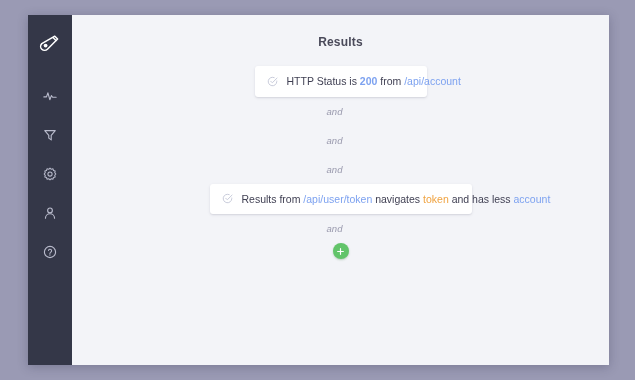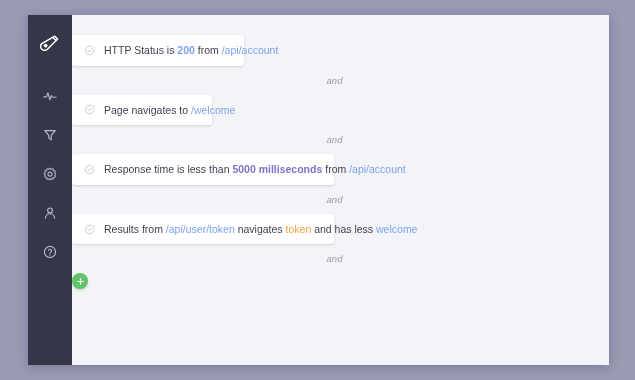--- a/index.html
+++ b/index.html
@@ -76,20 +76,21 @@
     font-size: 12px;
     font-weight: bold;
     color: #4a4a5a;
     letter-spacing: 0.2px;
     margin: 0 0 17px 0;
   }
 
   .steps {
     display: flex;
     flex-direction: column;
+    align-items: center;
   }
 
   .card {
     background: #ffffff;
     border-radius: 3px;
     box-shadow: 0 1px 3px rgba(60,60,90,0.13), 0 1px 1px rgba(60,60,90,0.06);
     padding: 9px 16px 9px 12px;
     display: flex;
     align-items: center;
     gap: 9px;
@@ -189,59 +190,42 @@
             <path d="M6.3 6.2 a1.8 1.8 0 1 1 2.3 2.2 c-0.5 0.3-0.7 0.7-0.7 1.2" stroke="#b9bbcc" stroke-width="1.2" stroke-linecap="round" fill="none"></path>
             <circle cx="7.9" cy="11.4" r="0.75" fill="#b9bbcc"></circle>
           </svg>
         </span>
       </div>
 
     </div>
   </div>
 
   <div class="main">
+    <h1 class="page-title">Results</h1>
     <div class="steps" id="steps">
         <div class="card" style="width: 172px;">
           <span class="check-icon">
             <svg width="11" height="11" viewBox="0 0 16 16" fill="none">
               <path d="M14.2 7.3 v0.7 a6.2 6.2 0 1 1-3.7-5.7" stroke="#c6c9d8" stroke-width="1.4" stroke-linecap="round" fill="none"></path>
               <path d="M5.4 7.6 L7.7 9.9 L14.6 3.0" stroke="#c6c9d8" stroke-width="1.4" stroke-linecap="round" stroke-linejoin="round" fill="none"></path>
             </svg>
           </span>
           <span class="card-text"><span>HTTP Status is </span><span class="tok-blue tok-bold">200</span><span> from </span><span class="tok-blue">/api/account</span></span>
         </div>
         <div class="connector">and</div>
-        <div class="card" style="width: 140px;">
-          <span class="check-icon">
-            <svg width="11" height="11" viewBox="0 0 16 16" fill="none">
-              <path d="M14.2 7.3 v0.7 a6.2 6.2 0 1 1-3.7-5.7" stroke="#c6c9d8" stroke-width="1.4" stroke-linecap="round" fill="none"></path>
-              <path d="M5.4 7.6 L7.7 9.9 L14.6 3.0" stroke="#c6c9d8" stroke-width="1.4" stroke-linecap="round" stroke-linejoin="round" fill="none"></path>
-            </svg>
-          </span>
-          <span class="card-text"><span>Page navigates to </span><span class="tok-blue">/welcome</span></span>
-        </div>
+        <div class="connector">and</div>
         <div class="connector">and</div>
         <div class="card" style="width: 262px;">
           <span class="check-icon">
             <svg width="11" height="11" viewBox="0 0 16 16" fill="none">
               <path d="M14.2 7.3 v0.7 a6.2 6.2 0 1 1-3.7-5.7" stroke="#c6c9d8" stroke-width="1.4" stroke-linecap="round" fill="none"></path>
               <path d="M5.4 7.6 L7.7 9.9 L14.6 3.0" stroke="#c6c9d8" stroke-width="1.4" stroke-linecap="round" stroke-linejoin="round" fill="none"></path>
             </svg>
           </span>
-          <span class="card-text"><span>Response time is less than </span><span class="tok-purple">5000 milliseconds</span><span> from </span><span class="tok-blue">/api/account</span></span>
-        </div>
-        <div class="connector">and</div>
-        <div class="card" style="width: 262px;">
-          <span class="check-icon">
-            <svg width="11" height="11" viewBox="0 0 16 16" fill="none">
-              <path d="M14.2 7.3 v0.7 a6.2 6.2 0 1 1-3.7-5.7" stroke="#c6c9d8" stroke-width="1.4" stroke-linecap="round" fill="none"></path>
-              <path d="M5.4 7.6 L7.7 9.9 L14.6 3.0" stroke="#c6c9d8" stroke-width="1.4" stroke-linecap="round" stroke-linejoin="round" fill="none"></path>
-            </svg>
-          </span>
-          <span class="card-text"><span>Results from </span><span class="tok-blue">/api/user/token</span><span> navigates </span><span class="tok-orange">token</span><span> and has less </span><span class="tok-blue">welcome</span></span>
+          <span class="card-text"><span>Results from </span><span class="tok-blue">/api/user/token</span><span> navigates </span><span class="tok-orange">token</span><span> and has less </span><span class="tok-blue">account</span></span>
         </div>
         <div class="connector">and</div>
         <div class="add-button" style="background: rgb(98, 196, 106);">
           <svg width="9" height="9" viewBox="0 0 12 12" fill="none">
             <path d="M6 2.2 V9.8 M2.2 6 H9.8" stroke="#ffffff" stroke-width="1.6" stroke-linecap="round"></path>
           </svg>
         </div>
       </div>
   </div>
 

